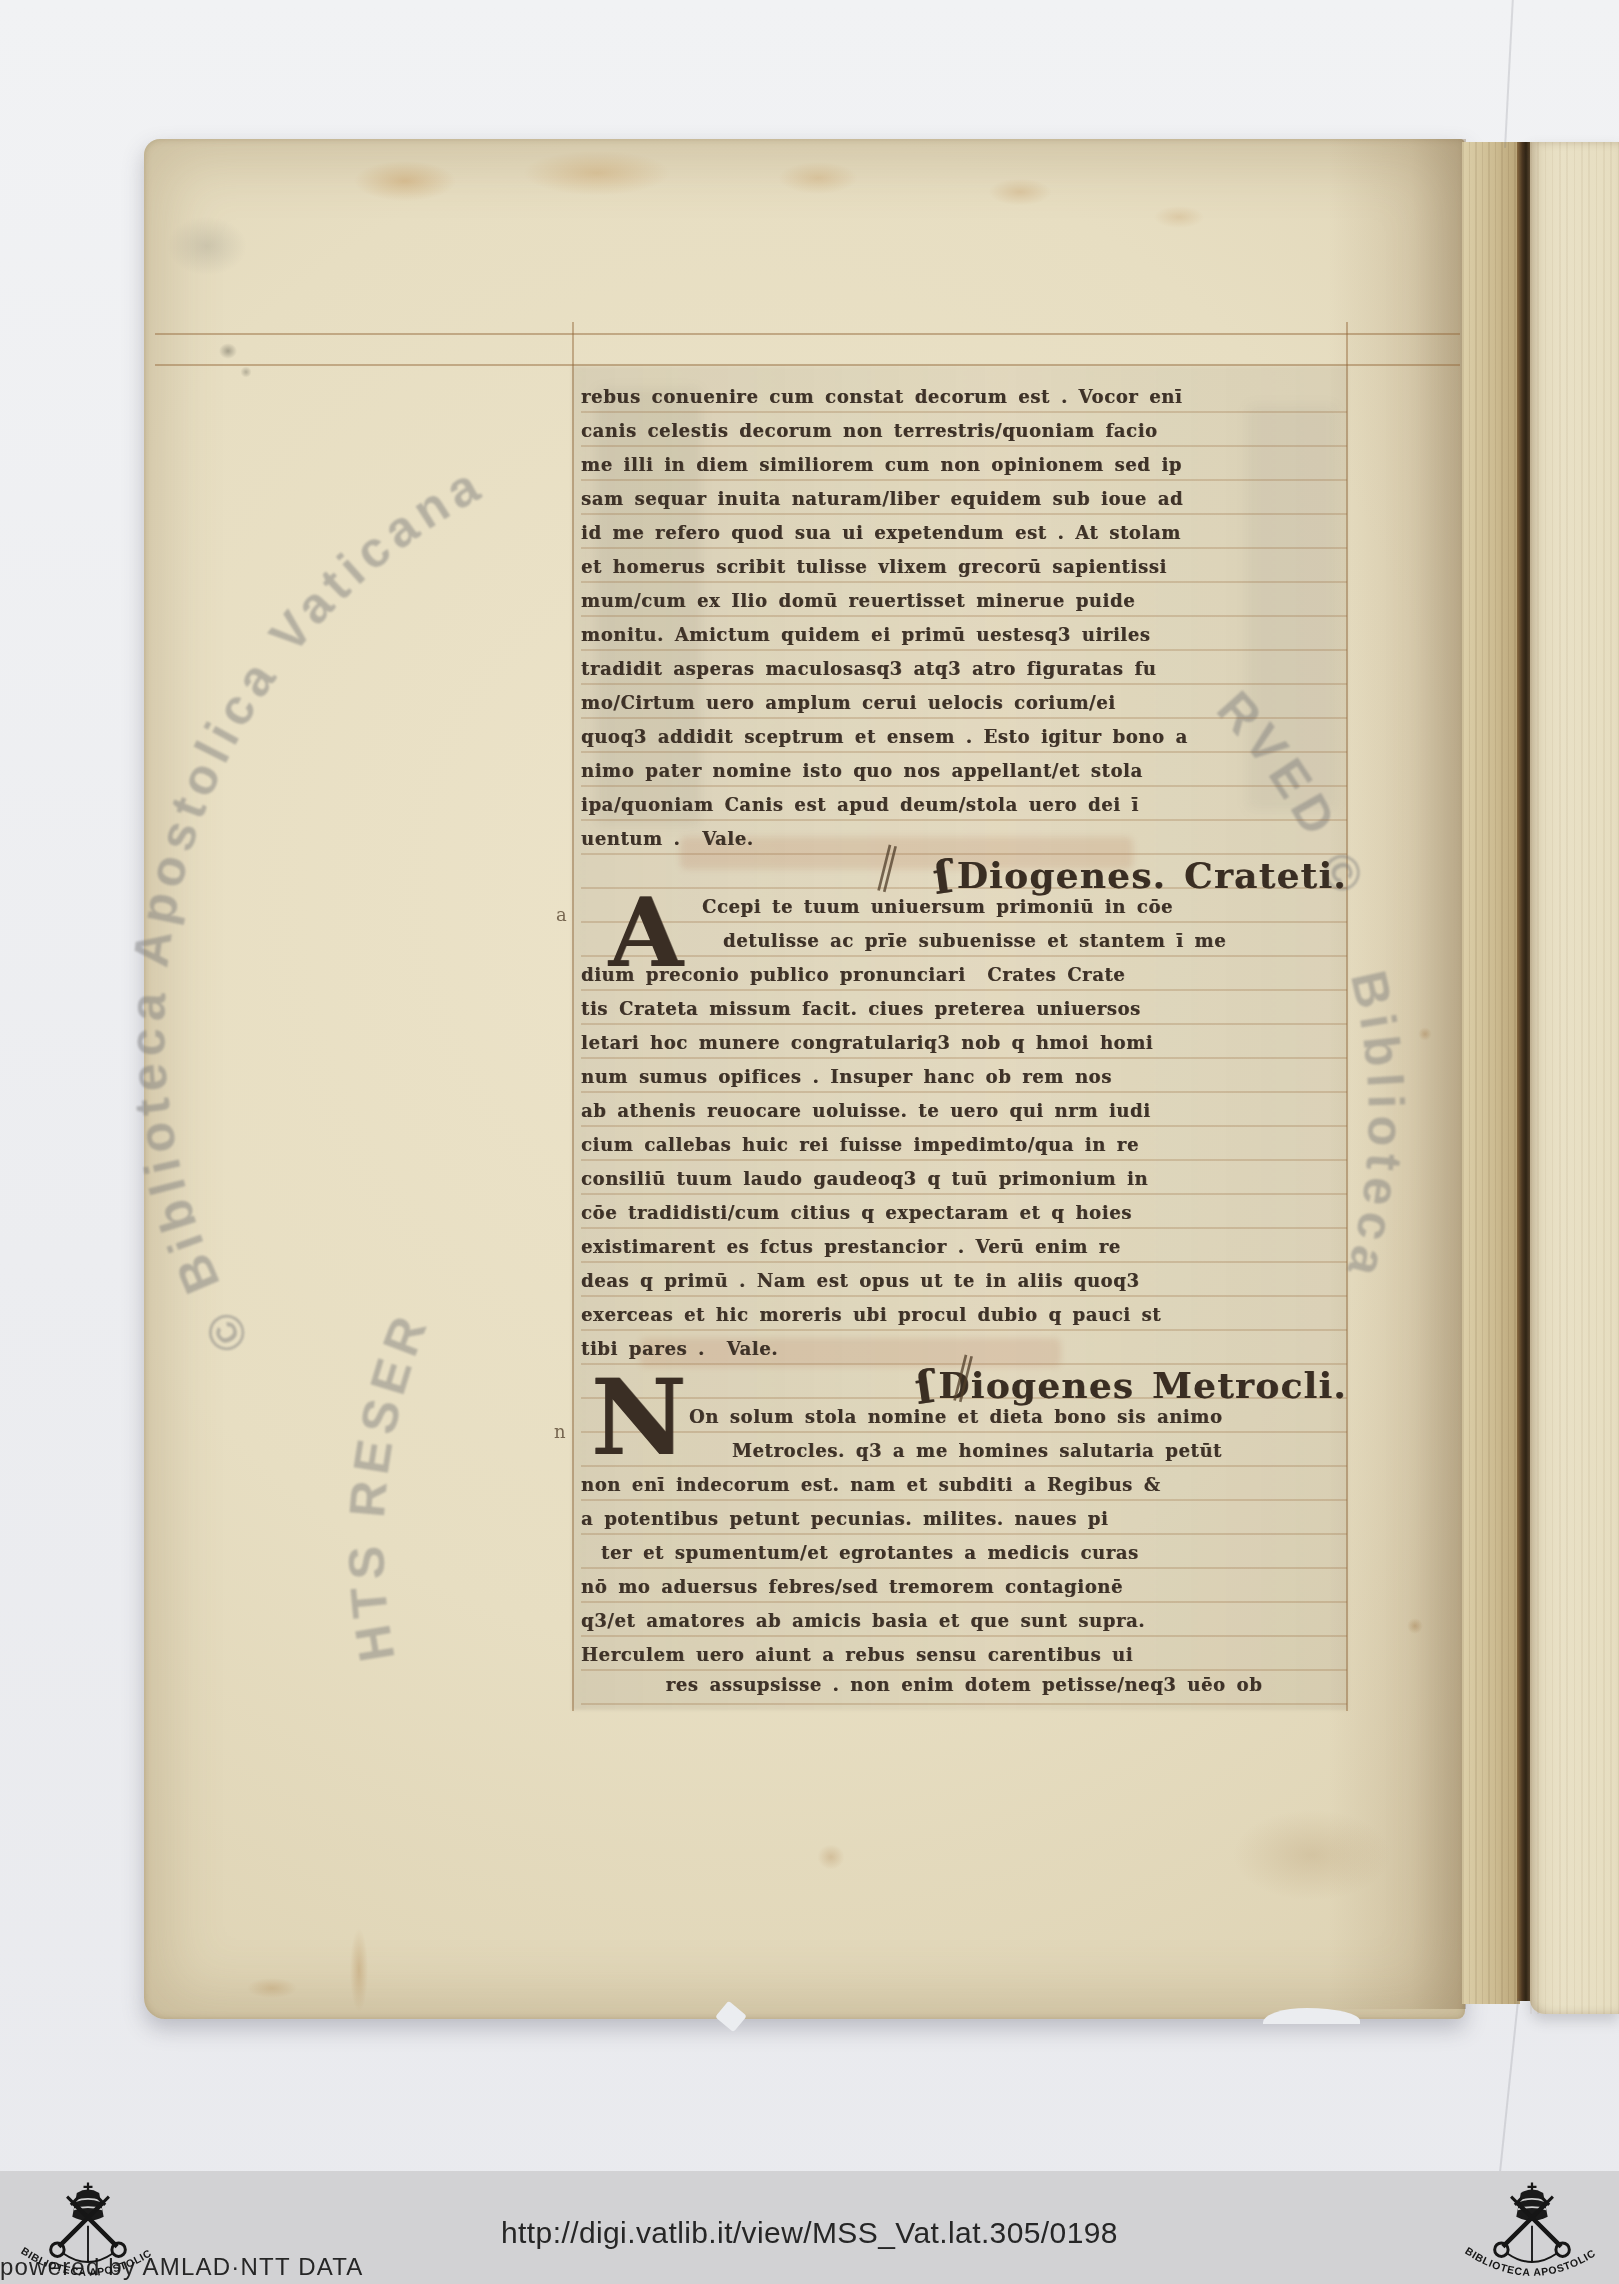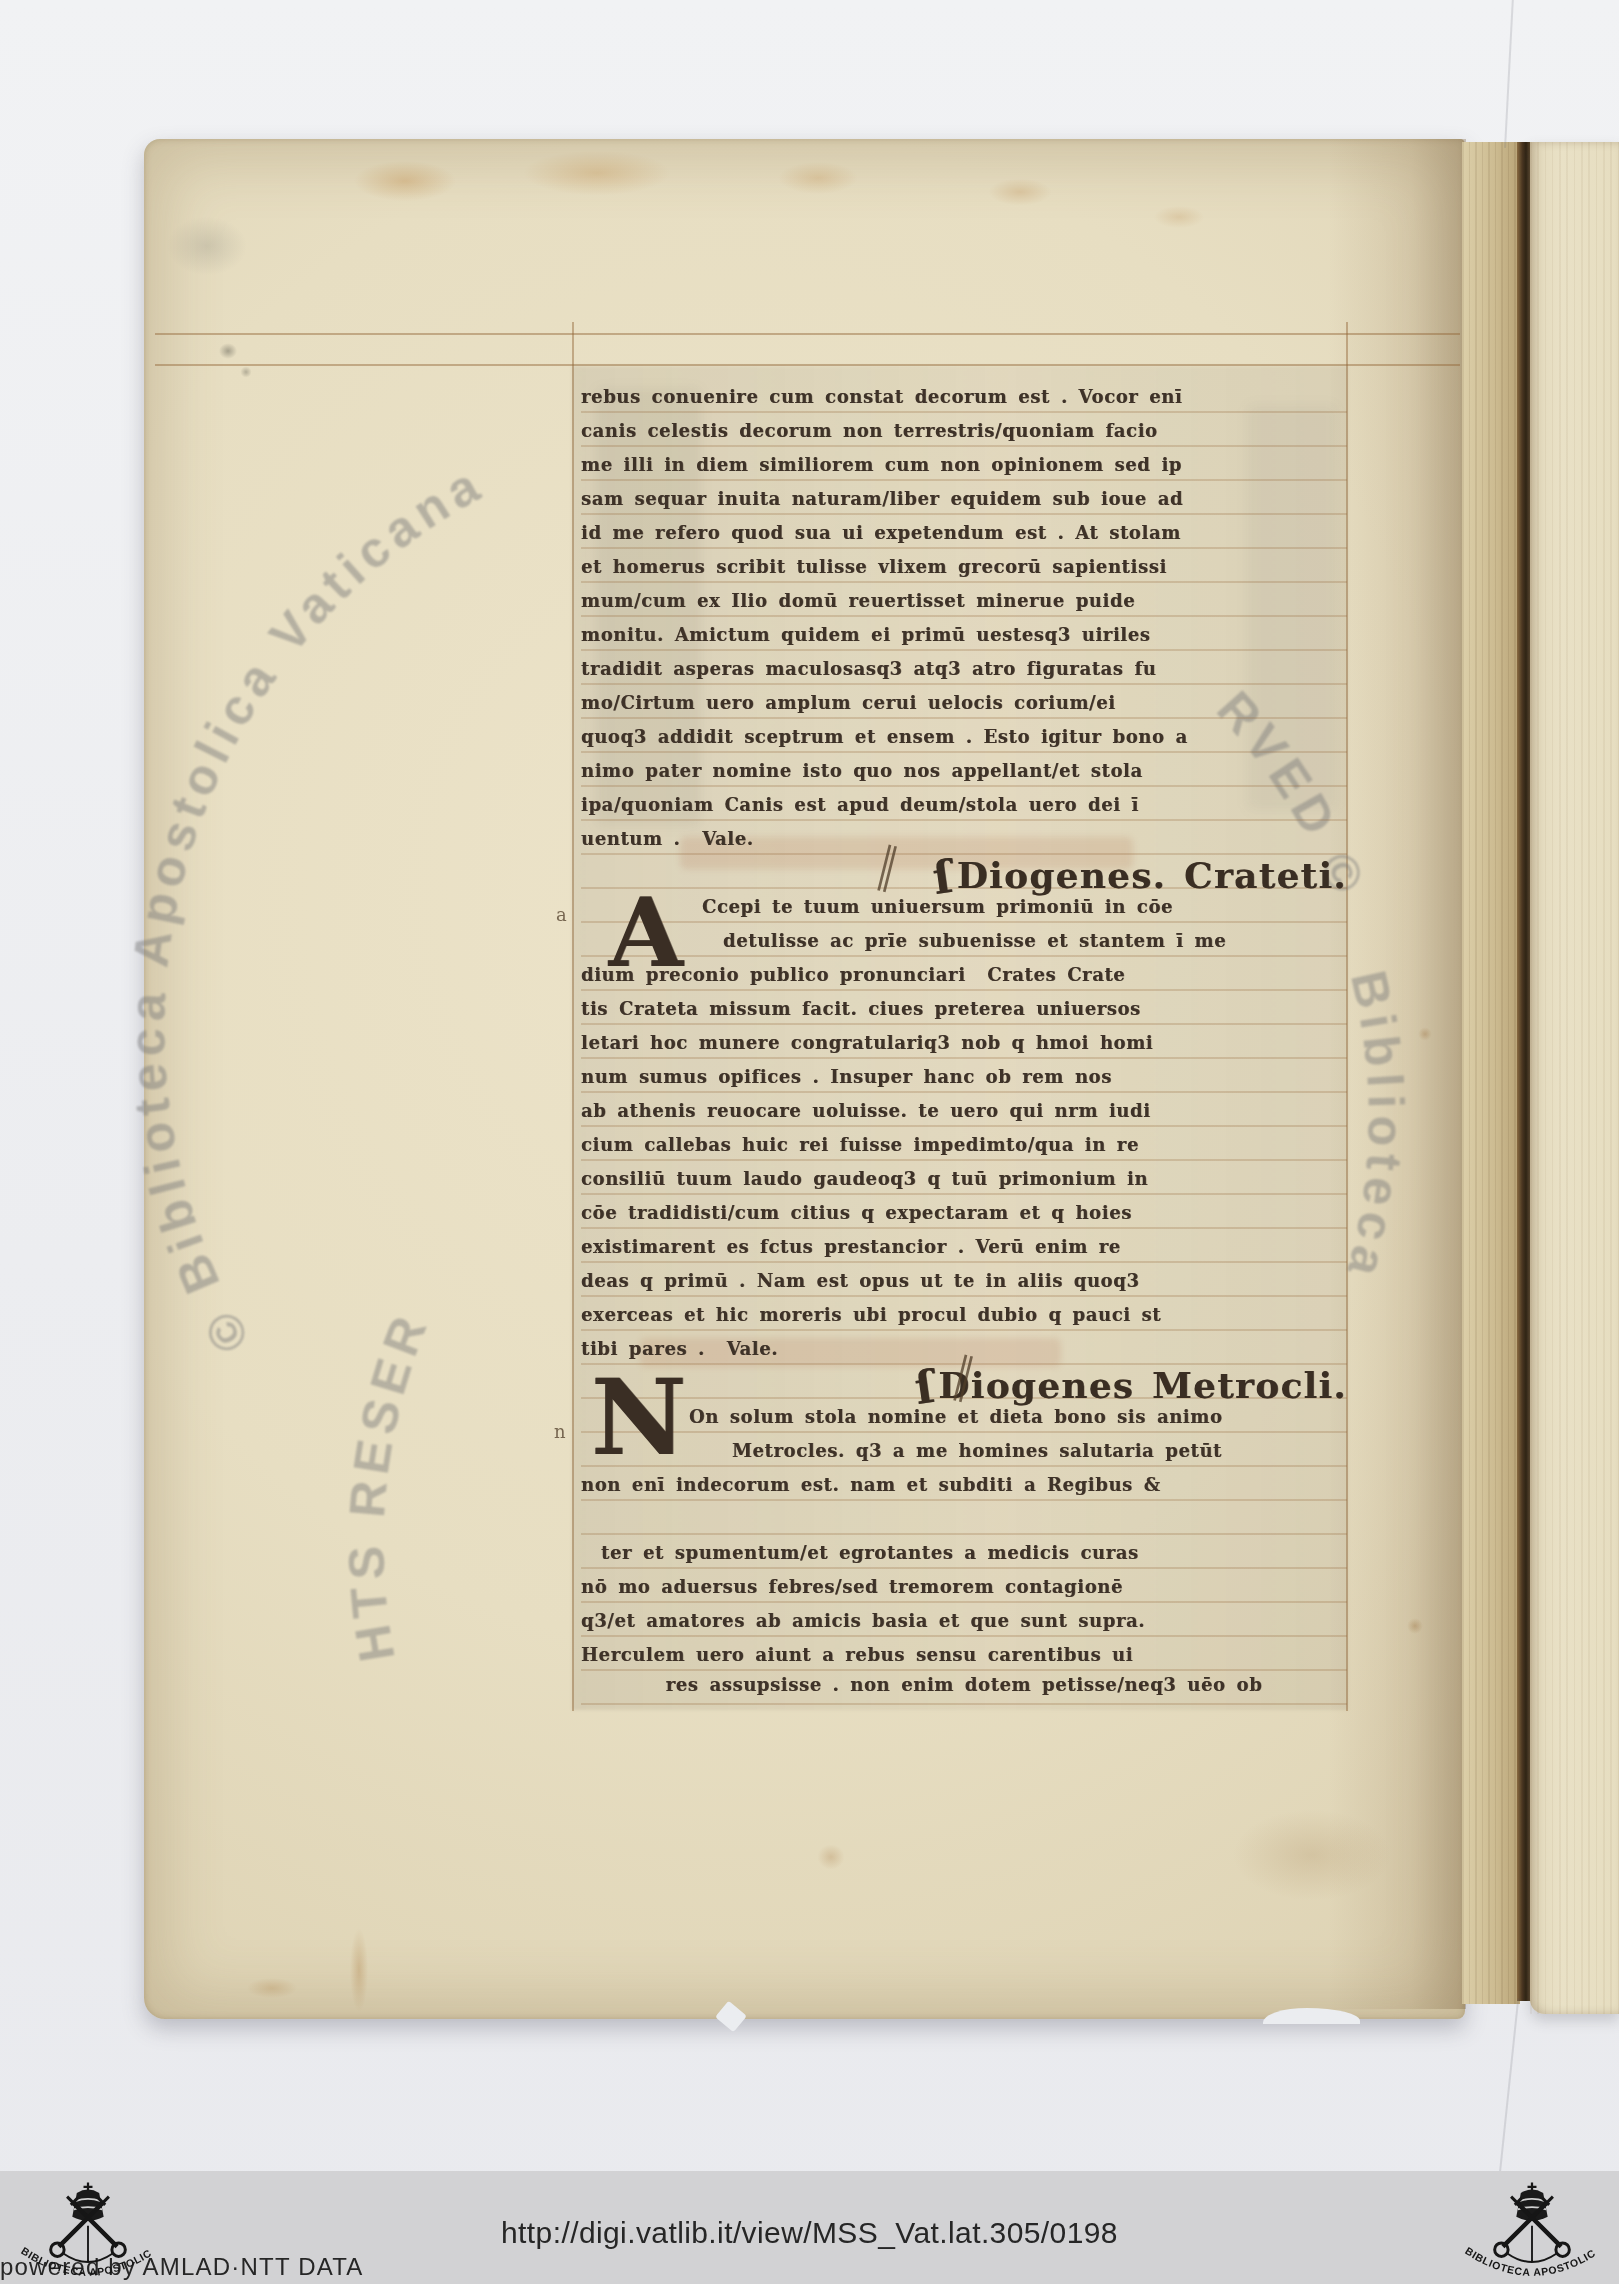--- a/index.html
+++ b/index.html
@@ -157,20 +157,21 @@
       <div class="line" style="top: 816px;"><span>cōe tradidisti/cum citius q expectaram et q hoies</span></div>
       <div class="line" style="top: 850px;"><span>existimarent es fctus prestancior . Verū enim re</span></div>
       <div class="line" style="top: 884px;"><span>deas q primū . Nam est opus ut te in aliis quoq3</span></div>
       <div class="line" style="top: 918px;"><span>exerceas et hic moreris ubi procul dubio q pauci st</span></div>
       <div class="line" style="top: 952px;"><span>tibi pares .  Vale.</span></div>
       <div class="line heading" style="top: 986px; padding-right: 3.2px;"><span class="swash">ſ</span><span>Diogenes Metrocli.</span></div>
       <span class="initial" style="top: 984px; left: 9.7px; font-size: 105px;">N</span>
       <div class="line" style="top: 1020px; padding-left: 108px;"><span>On solum stola nomine et dieta bono sis animo</span></div>
       <div class="line" style="top: 1054px; padding-left: 151px;"><span>Metrocles. q3 a me homines salutaria petūt</span></div>
       <div class="line" style="top: 1088px;"><span>non enī indecorum est. nam et subditi a Regibus &amp;</span></div>
+      <div class="line" style="top: 1122px;"><span>a potentibus petunt pecunias. milites. naues pi</span></div>
       <div class="line" style="top: 1156px; margin-left: 20px;"><span>ter et spumentum/et egrotantes a medicis curas</span></div>
       <div class="line" style="top: 1190px;"><span>nō mo aduersus febres/sed tremorem contagionē</span></div>
       <div class="line" style="top: 1224px;"><span>q3/et amatores ab amicis basia et que sunt supra.</span></div>
       <div class="line" style="top: 1258px;"><span>Herculem uero aiunt a rebus sensu carentibus ui</span></div>
       <div class="line" style="top: 1288px; text-align: center;"><span>res assupsisse . non enim dotem petisse/neq3 uēo ob</span></div>
       <span class="mmark" style="left: 298px; top: 468px; font-size: 34px; transform: rotate(14deg) scaleY(1.5);">∥</span>
       <span class="mmark" style="left: 374px; top: 978px; font-size: 34px; transform: rotate(14deg) scaleY(1.5);">∥</span>
       <span class="mmark" style="left: -25px; top: 523px; font-size: 18px;">a</span>
       <span class="mmark" style="left: -27px; top: 1040px; font-size: 18px;">n</span>
     </div>

